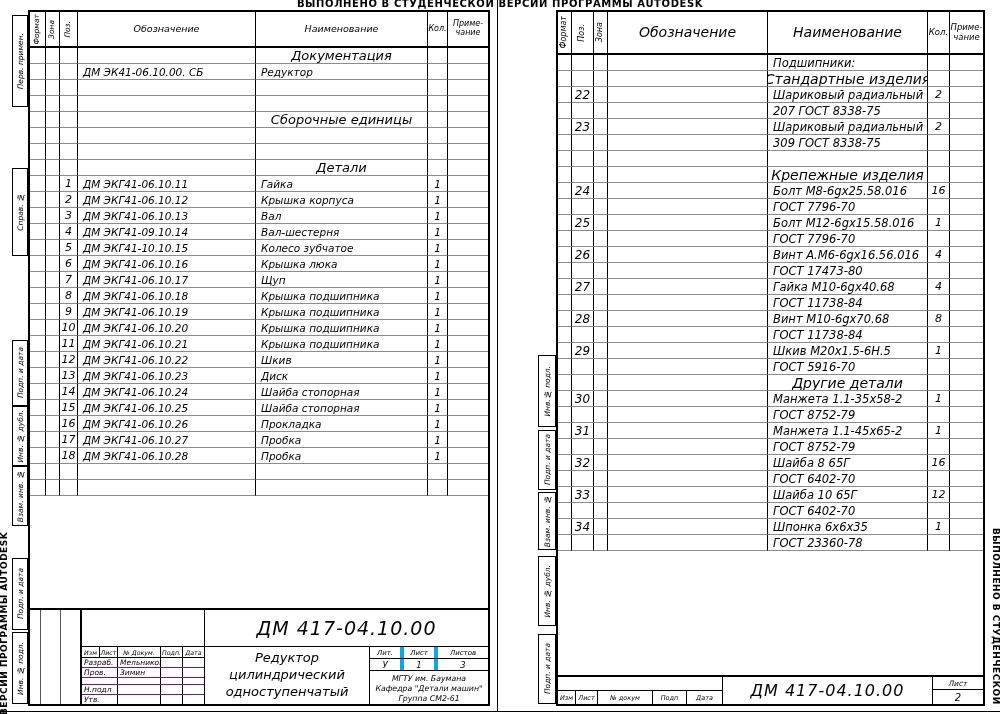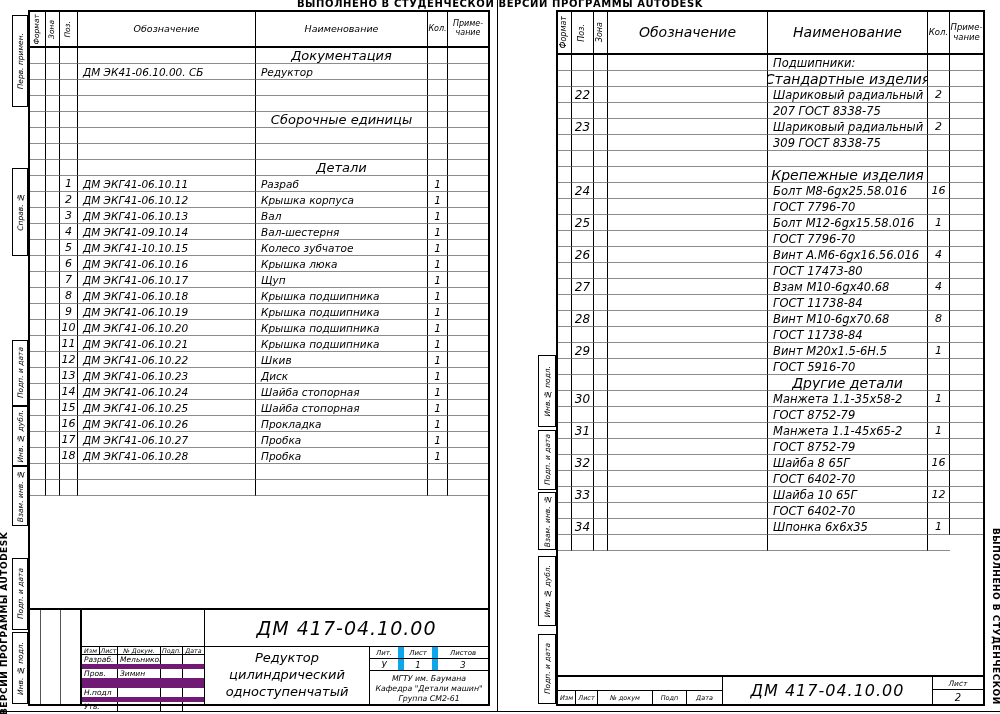--- a/index.html
+++ b/index.html
@@ -70,29 +70,29 @@
   #s1-stamp{position:absolute;left:50px;right:0;bottom:0;height:96px;background:#fff;
       border-top:2px solid #000;border-left:2px solid #000;display:grid;
       grid-template-columns:123px 165px 118px;grid-template-rows:37px 57px;}
   .st-blank{grid-column:1;grid-row:1;border-right:1px solid #000;border-bottom:1px solid #000;}
   .st-desig{grid-column:2/4;grid-row:1;border-bottom:1px solid #000;display:flex;align-items:center;
       justify-content:center;font-size:19px;font-style:italic;letter-spacing:1px;}
   .st-left{grid-column:1;grid-row:2;border-right:1px solid #000;display:flex;flex-direction:column;}
   .izm-head{display:grid;grid-template-columns:18px 18px 43px 22px auto;height:11px;border-bottom:1px solid #000;}
   .izm-head div{border-right:1px solid #000;font-size:6.3px;font-style:italic;display:flex;align-items:center;justify-content:center;overflow:hidden;}
   .izm-head div:last-child{border-right:none;}
-  .role-row{display:grid;grid-template-columns:36px 43px 22px auto;flex:1;border-bottom:5px solid #701a75;}
+  .role-row{display:grid;grid-template-columns:36px 43px 22px auto;flex:1;border-bottom:1px solid #701a75;}
   .role-row:last-child{border-bottom:none;}
   .role-row div{border-right:1px solid #000;font-size:7.5px;font-style:italic;display:flex;align-items:center;overflow:hidden;padding-left:2px;}
   .role-row div:last-child{border-right:none;}
   .st-title{grid-column:2;grid-row:2;border-right:1px solid #000;display:flex;flex-direction:column;
       align-items:center;justify-content:center;font-size:13px;font-style:italic;line-height:1.3;}
   .st-right{grid-column:3;grid-row:2;display:flex;flex-direction:column;}
   .lit-row{display:grid;grid-template-columns:34px 34px auto;height:12px;border-bottom:1px solid #000;}
-  .lit-row div{border-right:6px solid #0ea5e9;display:flex;align-items:center;justify-content:center;font-style:italic;overflow:hidden;}
+  .lit-row div{border-right:4px solid #0ea5e9;display:flex;align-items:center;justify-content:center;font-style:italic;overflow:hidden;}
   .lit-row div:last-child{border-right:none;}
   .lit-head div{font-size:7px;}
   .lit-vals div{font-size:8.5px;}
   .org{flex:1;display:flex;flex-direction:column;align-items:center;justify-content:flex-end;
       font-size:7.8px;font-style:italic;line-height:1.3;text-align:center;}
 
   
   #s2-stamp{position:absolute;left:0;right:0;bottom:0;height:29px;background:#fff;border-top:2px solid #000;
       display:grid;grid-template-columns:165px 210px auto;}
   .s2-izm{border-right:1px solid #000;display:flex;flex-direction:column;}
@@ -236,21 +236,21 @@
         <div class="trow s1grid">
           <div class="tc ck-f"></div>
           <div class="tc ck-z"></div>
           <div class="tc ck-p">
             <span>1</span>
           </div>
           <div class="tc ck-o">
             <span>ДМ ЭКГ41-06.10.11</span>
           </div>
           <div class="tc ck-n">
-            <span>Разраб</span>
+            <span>Гайка</span>
           </div>
           <div class="tc ck-k">
             <span>1</span>
           </div>
           <div class="tc ck-r"></div>
         </div>
         <div class="trow s1grid">
           <div class="tc ck-f"></div>
           <div class="tc ck-z"></div>
           <div class="tc ck-p">
@@ -831,21 +831,21 @@
           <div class="tc ck-r"></div>
         </div>
         <div class="trow s2grid">
           <div class="tc ck-f"></div>
           <div class="tc ck-p">
             <span>27</span>
           </div>
           <div class="tc ck-z"></div>
           <div class="tc ck-o"></div>
           <div class="tc ck-n">
-            <span>Взам М10-6gх40.68</span>
+            <span>Гайка М10-6gх40.68</span>
           </div>
           <div class="tc ck-k">
             <span>4</span>
           </div>
           <div class="tc ck-r"></div>
         </div>
         <div class="trow s2grid">
           <div class="tc ck-f"></div>
           <div class="tc ck-p"></div>
           <div class="tc ck-z"></div>
@@ -883,21 +883,21 @@
           <div class="tc ck-r"></div>
         </div>
         <div class="trow s2grid">
           <div class="tc ck-f"></div>
           <div class="tc ck-p">
             <span>29</span>
           </div>
           <div class="tc ck-z"></div>
           <div class="tc ck-o"></div>
           <div class="tc ck-n">
-            <span>Винт М20х1.5-6Н.5</span>
+            <span>Шкив М20х1.5-6Н.5</span>
           </div>
           <div class="tc ck-k">
             <span>1</span>
           </div>
           <div class="tc ck-r"></div>
         </div>
         <div class="trow s2grid">
           <div class="tc ck-f"></div>
           <div class="tc ck-p"></div>
           <div class="tc ck-z"></div>
@@ -1036,20 +1036,23 @@
           <div class="tc ck-k">
             <span>1</span>
           </div>
           <div class="tc ck-r"></div>
         </div>
         <div class="trow s2grid">
           <div class="tc ck-f"></div>
           <div class="tc ck-p"></div>
           <div class="tc ck-z"></div>
           <div class="tc ck-o"></div>
+          <div class="tc ck-n">
+            <span>ГОСТ 23360-78</span>
+          </div>
           <div class="tc ck-k"></div>
           <div class="tc ck-r"></div>
         </div>
       </div>
 
     <div id="s2-stamp">
       <div class="s2-izm">
         <div class="blankrow"></div>
         <div class="cells">
           <div>Изм</div>

